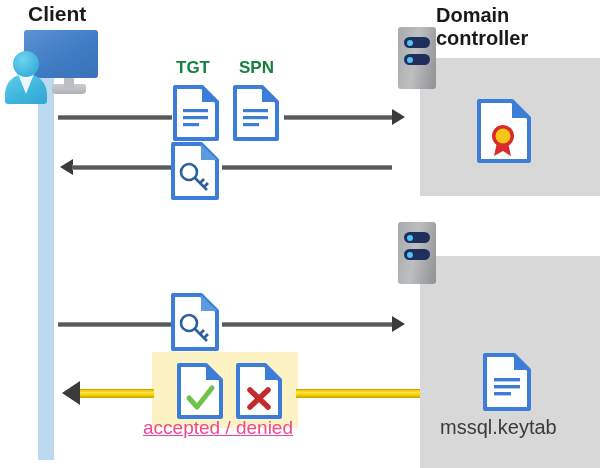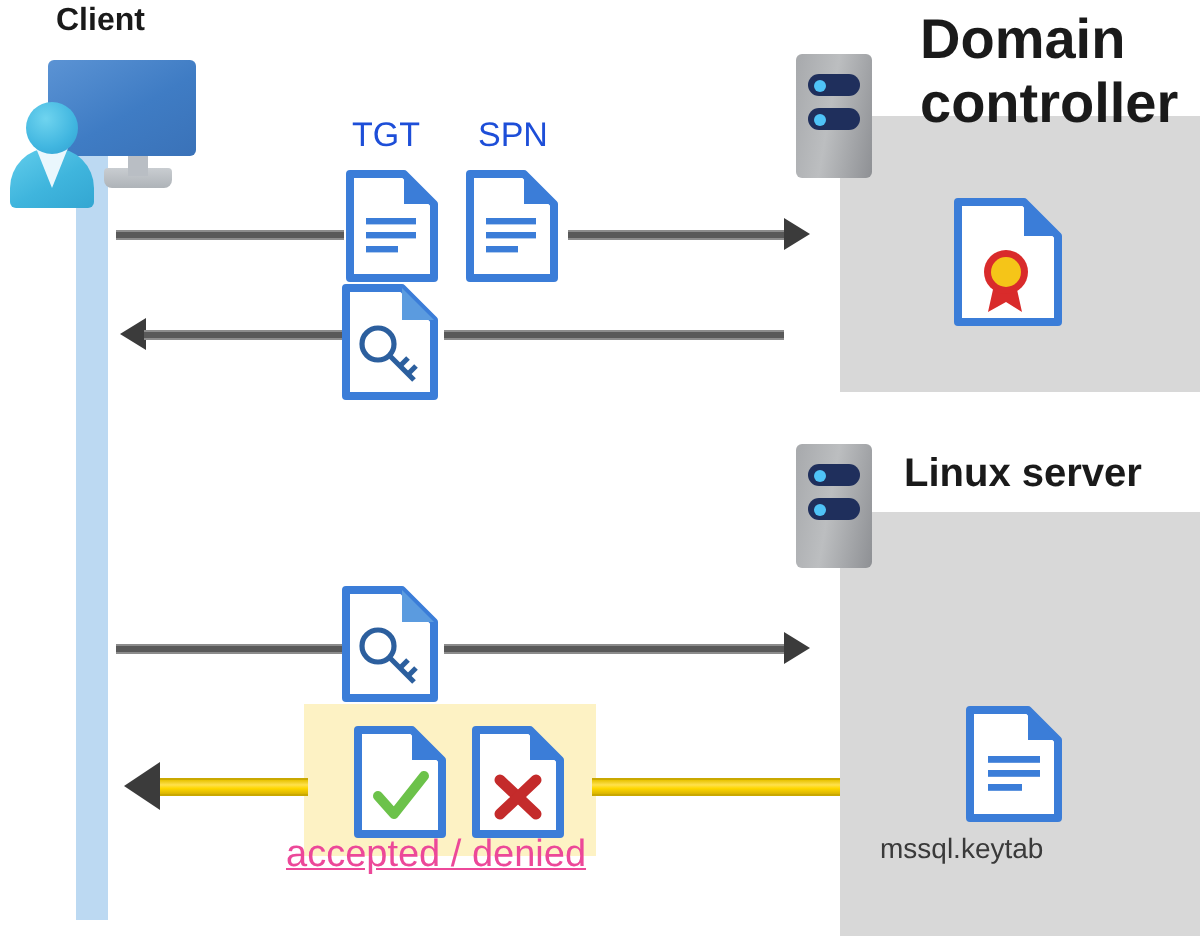--- a/index.html
+++ b/index.html
@@ -18,26 +18,26 @@
   .abs { position: absolute; }
 
   
   .title-bold {
     font-weight: bold;
     color: #1a1a1a;
     line-height: 1.15;
   }
   #client-title {
     left: 28px; top: 2px;
-    font-size: 16px;
+    font-size: 21px;
     text-align: right;
   }
   #dc-title {
-    left: 460px; top: 4px;
-    font-size: 28px;
+    left: 436px; top: 4px;
+    font-size: 20px;
     width: 140px;
   }
   #linux-title {
     left: 452px; top: 226px;
     font-size: 20px;
   }
 
   
   #client-lifeline {
     left: 38px; top: 60px;
@@ -118,21 +118,22 @@
 
   
   .doc {
     position: absolute;
   }
   .doc svg { display: block; }
 
   
   .small-label {
     font-size: 17px;
-    color: #1d4ed8;
+    color: #15803d;
+    font-weight: bold;
   }
   #label-tgt { left: 176px; top: 58px; }
   #label-spn { left: 239px; top: 58px; }
 
   
   .arrow-line-gray {
     position: absolute;
     height: 3px;
     background: #595959;
     border-top: 1px solid #8c8c8c;
@@ -171,21 +172,21 @@
     left: 62px; top: 381px;
     width: 0; height: 0;
     border-top: 12px solid transparent;
     border-bottom: 12px solid transparent;
     border-right: 18px solid #3b3b3b;
   }
 
   
   #keytab-caption {
     left: 440px; top: 416px;
-    font-size: 14px;
+    font-size: 20px;
     color: #3a3a3a;
   }
   #accepted-denied-caption {
     left: 143px; top: 417px;
     font-size: 19px;
     color: #ec4899;
     text-decoration: underline;
   }
 </style>
 </head>
@@ -219,21 +220,20 @@
       <circle cx="27" cy="38" r="11" fill="#d92b2b"></circle>
       <circle cx="27" cy="38" r="7.5" fill="#f5c518"></circle>
     </svg>
   </div>
 
   <div class="abs server-panel" id="linux-panel"></div>
   <div class="abs server-icon" id="linux-server-icon">
     <div class="server-bar b1"></div>
     <div class="server-bar b2"></div>
   </div>
-  <div class="abs title-bold" id="linux-title">Linux server</div>
 
 
   <div class="doc" style="left:482px; top:352px;">
     <svg width="50" height="60" viewBox="0 0 50 60">
       <path d="M3 3 H32 L47 18 V57 H3 Z" fill="#ffffff" stroke="#3b7dd8" stroke-width="4" stroke-linejoin="round"></path>
       <path d="M32 3 L47 18 H32 Z" fill="#3b7dd8"></path>
       <rect x="12" y="26" width="26" height="3.4" fill="#3b7dd8"></rect>
       <rect x="12" y="33" width="26" height="3.4" fill="#3b7dd8"></rect>
       <rect x="12" y="40" width="17" height="3.4" fill="#3b7dd8"></rect>
     </svg>

